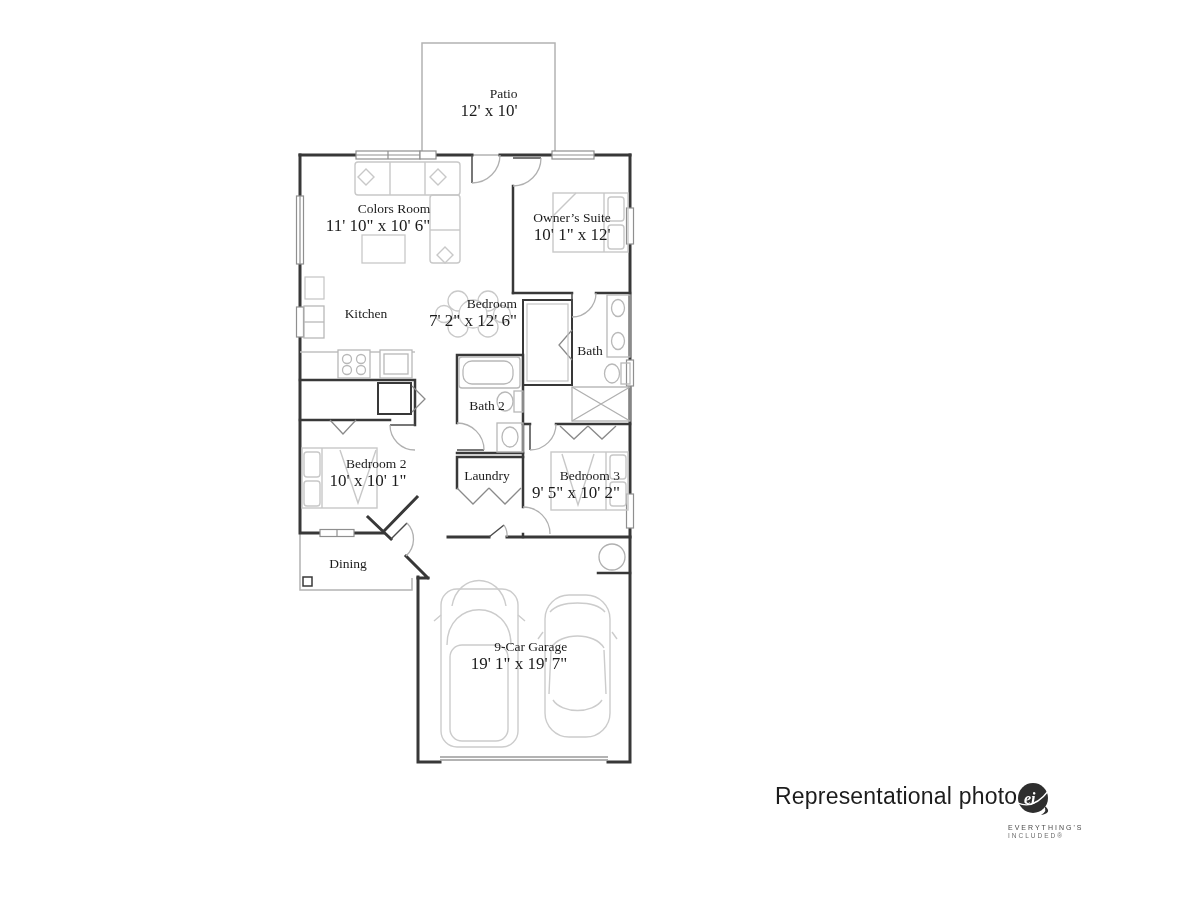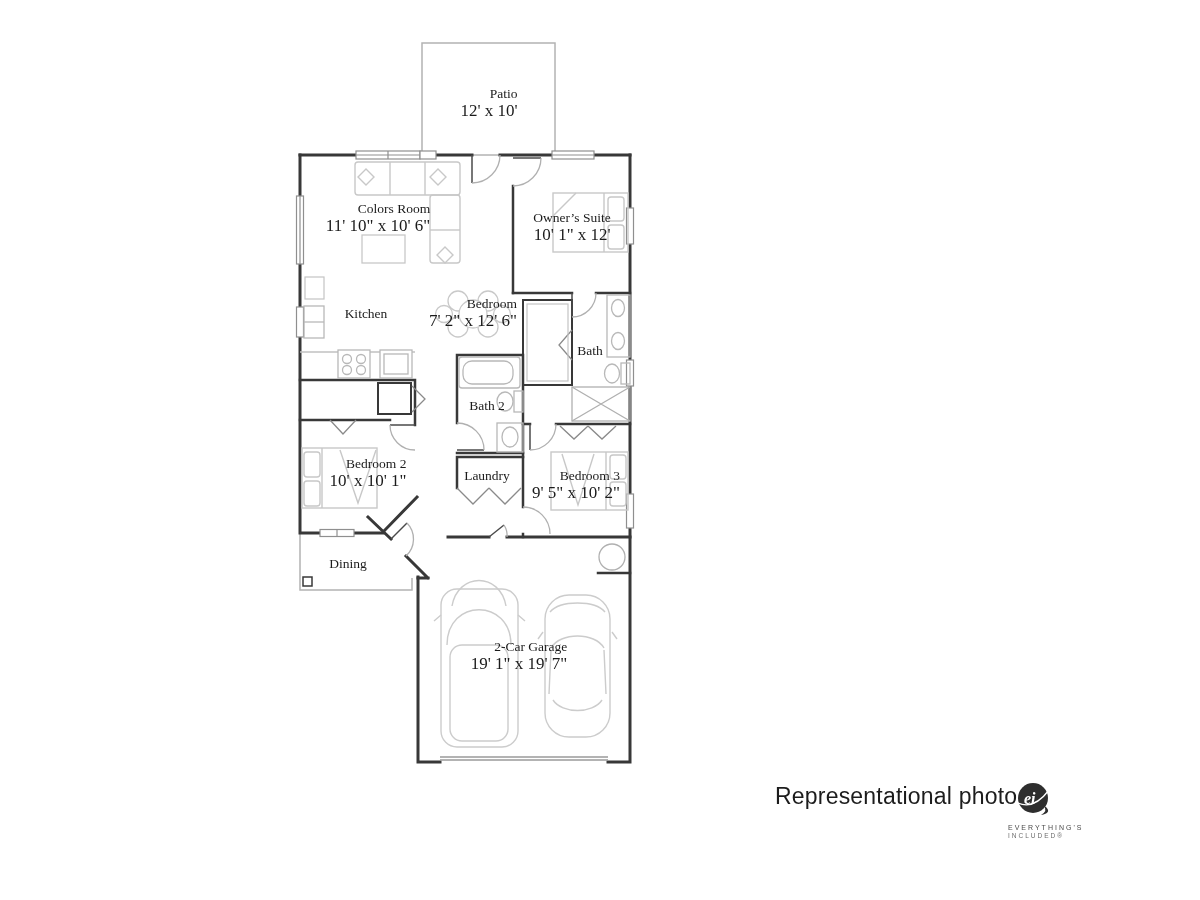--- a/index.html
+++ b/index.html
@@ -252,21 +252,21 @@
     <div class="rn">Laundry</div>
   </div>
   <div class="room-label" style="left:576px;top:467px">
     <div class="rn">Bedroom 3</div>
     <div class="rd">9' 5" x 10' 2"</div>
   </div>
   <div class="room-label" style="left:348px;top:555px">
     <div class="rn">Dining</div>
   </div>
   <div class="room-label" style="left:519px;top:638px">
-    <div class="rn">2-Car Garage</div>
+    <div class="rn">9-Car Garage</div>
     <div class="rd">19' 1" x 19' 7"</div>
   </div>
 
   <div class="disclaimer">
     <div class="d1">Representational photo</div>
   </div>
 
   <div class="ei-logo">
     <svg width="50" height="38" viewBox="0 0 50 38">
       <circle cx="25" cy="17" r="15" fill="#2e2e2e"></circle>

